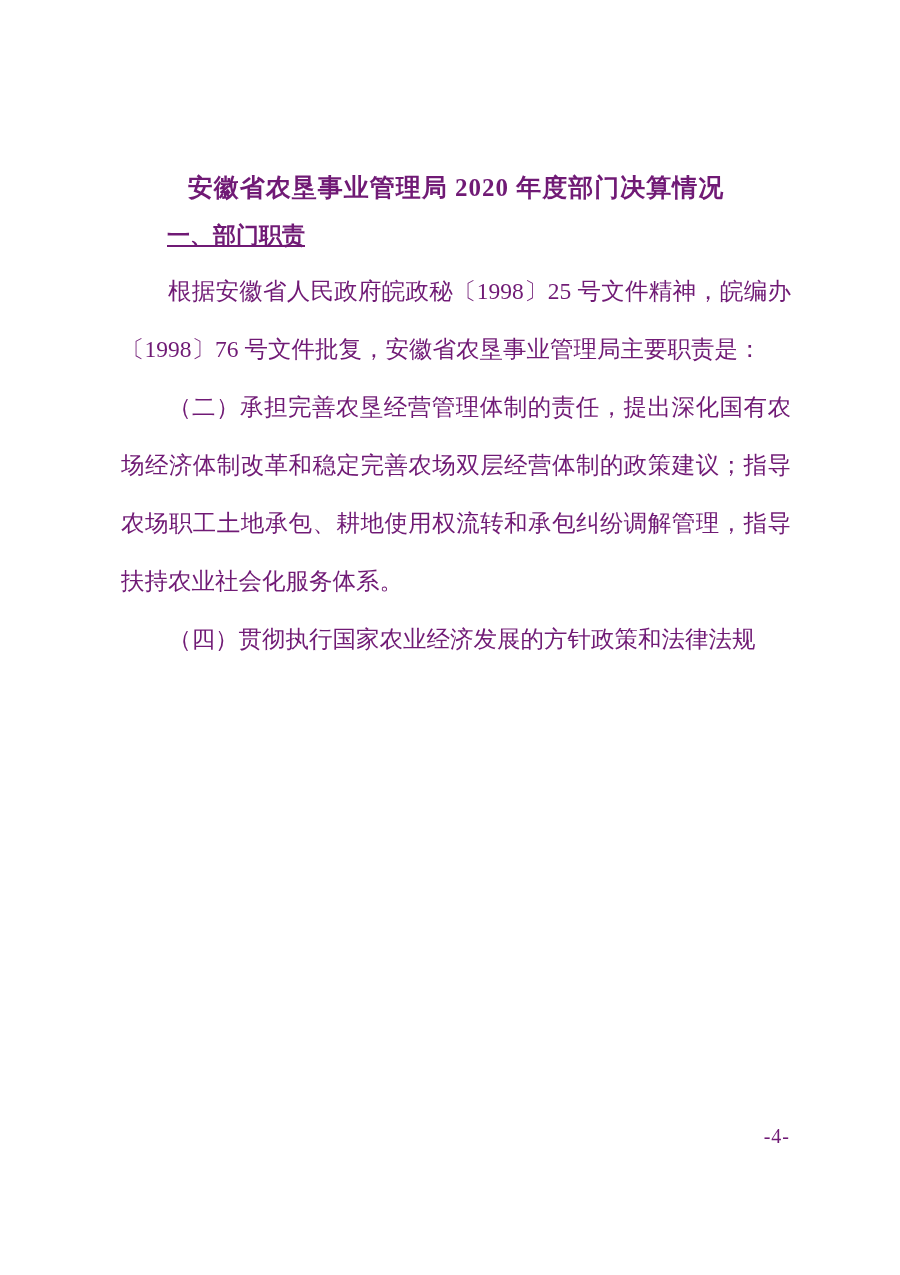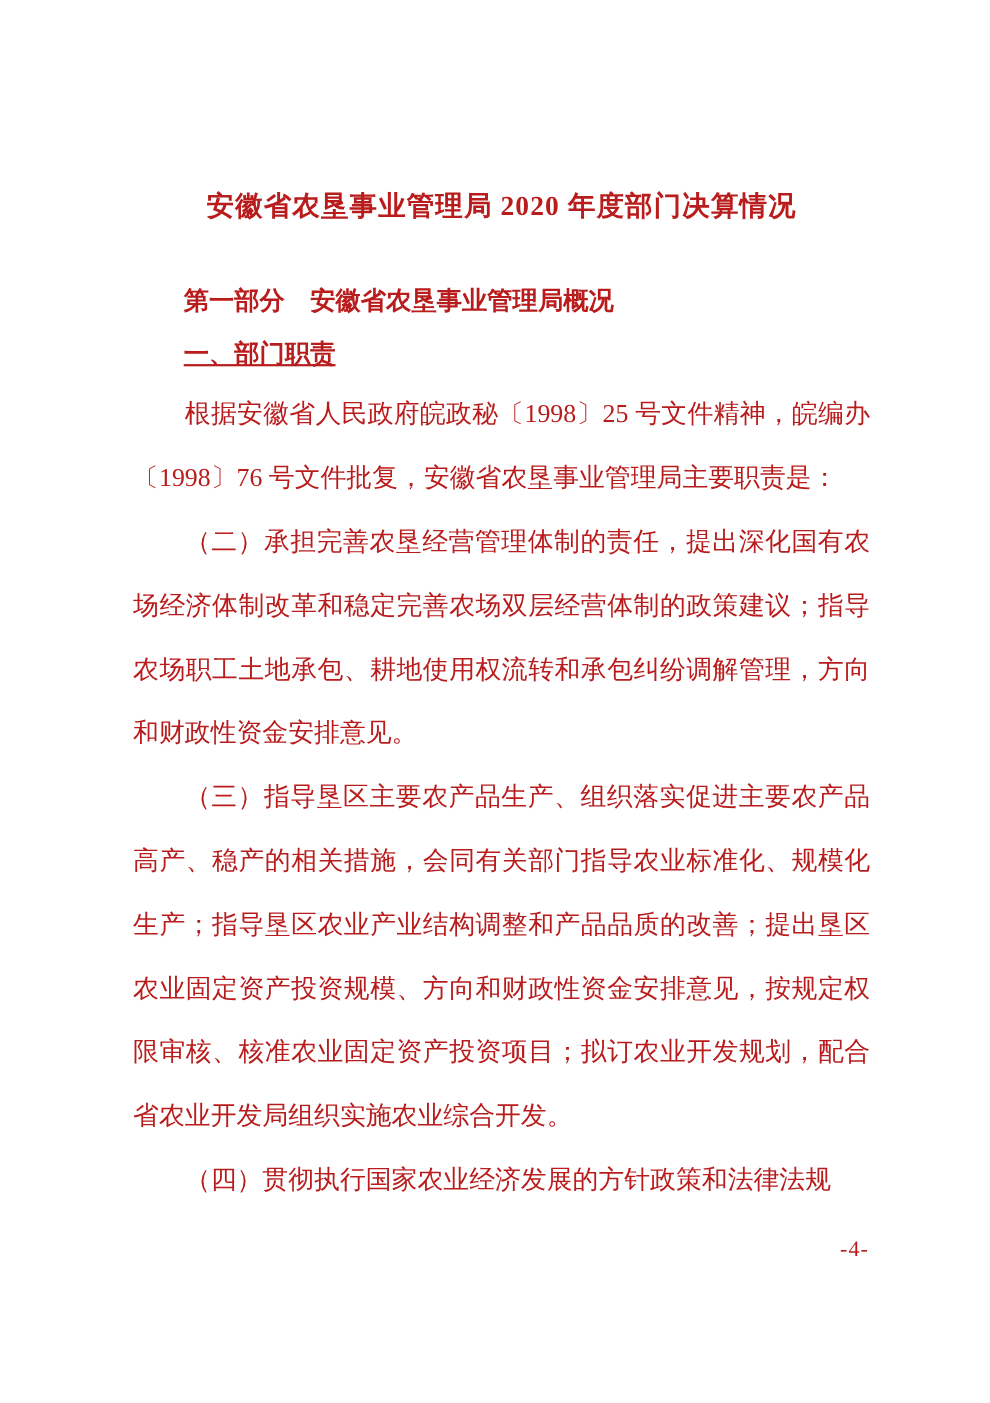--- a/index.html
+++ b/index.html
@@ -5,21 +5,21 @@
   html, body {
     margin: 0;
     padding: 0;
     background: #ffffff;
   }
   .page {
     position: relative;
     width: 900px;
     height: 1275px;
     background: #ffffff;
-    color: #b91c1c;
+    color: #701a75;
     overflow: hidden;
   }
   .content {
     position: absolute;
     left: 121px;
     top: 0;
     width: 670px;
   }
   .doc-title {
     font-family: "Liberation Serif", "DejaVu Serif", serif;
@@ -69,21 +69,19 @@
     line-height: 24px;
     letter-spacing: 1px;
   }
 </style>
 </head>
 <body>
 
 <div class="page">
   <div class="content">
     <h1 class="doc-title">安徽省农垦事业管理局 2020 年度部门决算情况</h1>
-    <h2 class="part-heading">第一部分　安徽省农垦事业管理局概况</h2>
     <h3 class="section-heading">一、部门职责</h3>
     <p class="body-para first">根据安徽省人民政府皖政秘〔1998〕25 号文件精神，皖编办〔1998〕76 号文件批复，安徽省农垦事业管理局主要职责是：</p>
-    <p class="body-para">（二）承担完善农垦经营管理体制的责任，提出深化国有农场经济体制改革和稳定完善农场双层经营体制的政策建议；指导农场职工土地承包、耕地使用权流转和承包纠纷调解管理，方向和财政性资金安排意见。</p>
-    <p class="body-para">（三）指导垦区主要农产品生产、组织落实促进主要农产品高产、稳产的相关措施，会同有关部门指导农业标准化、规模化生产；指导垦区农业产业结构调整和产品品质的改善；提出垦区农业固定资产投资规模、方向和财政性资金安排意见，按规定权限审核、核准农业固定资产投资项目；拟订农业开发规划，配合省农业开发局组织实施农业综合开发。</p>
+    <p class="body-para">（二）承担完善农垦经营管理体制的责任，提出深化国有农场经济体制改革和稳定完善农场双层经营体制的政策建议；指导农场职工土地承包、耕地使用权流转和承包纠纷调解管理，指导扶持农业社会化服务体系。</p>
     <p class="body-para">（四）贯彻执行国家农业经济发展的方针政策和法律法规</p>
   </div>
   <div class="page-number">-4-</div>
 </div>
 
 </body></html>

